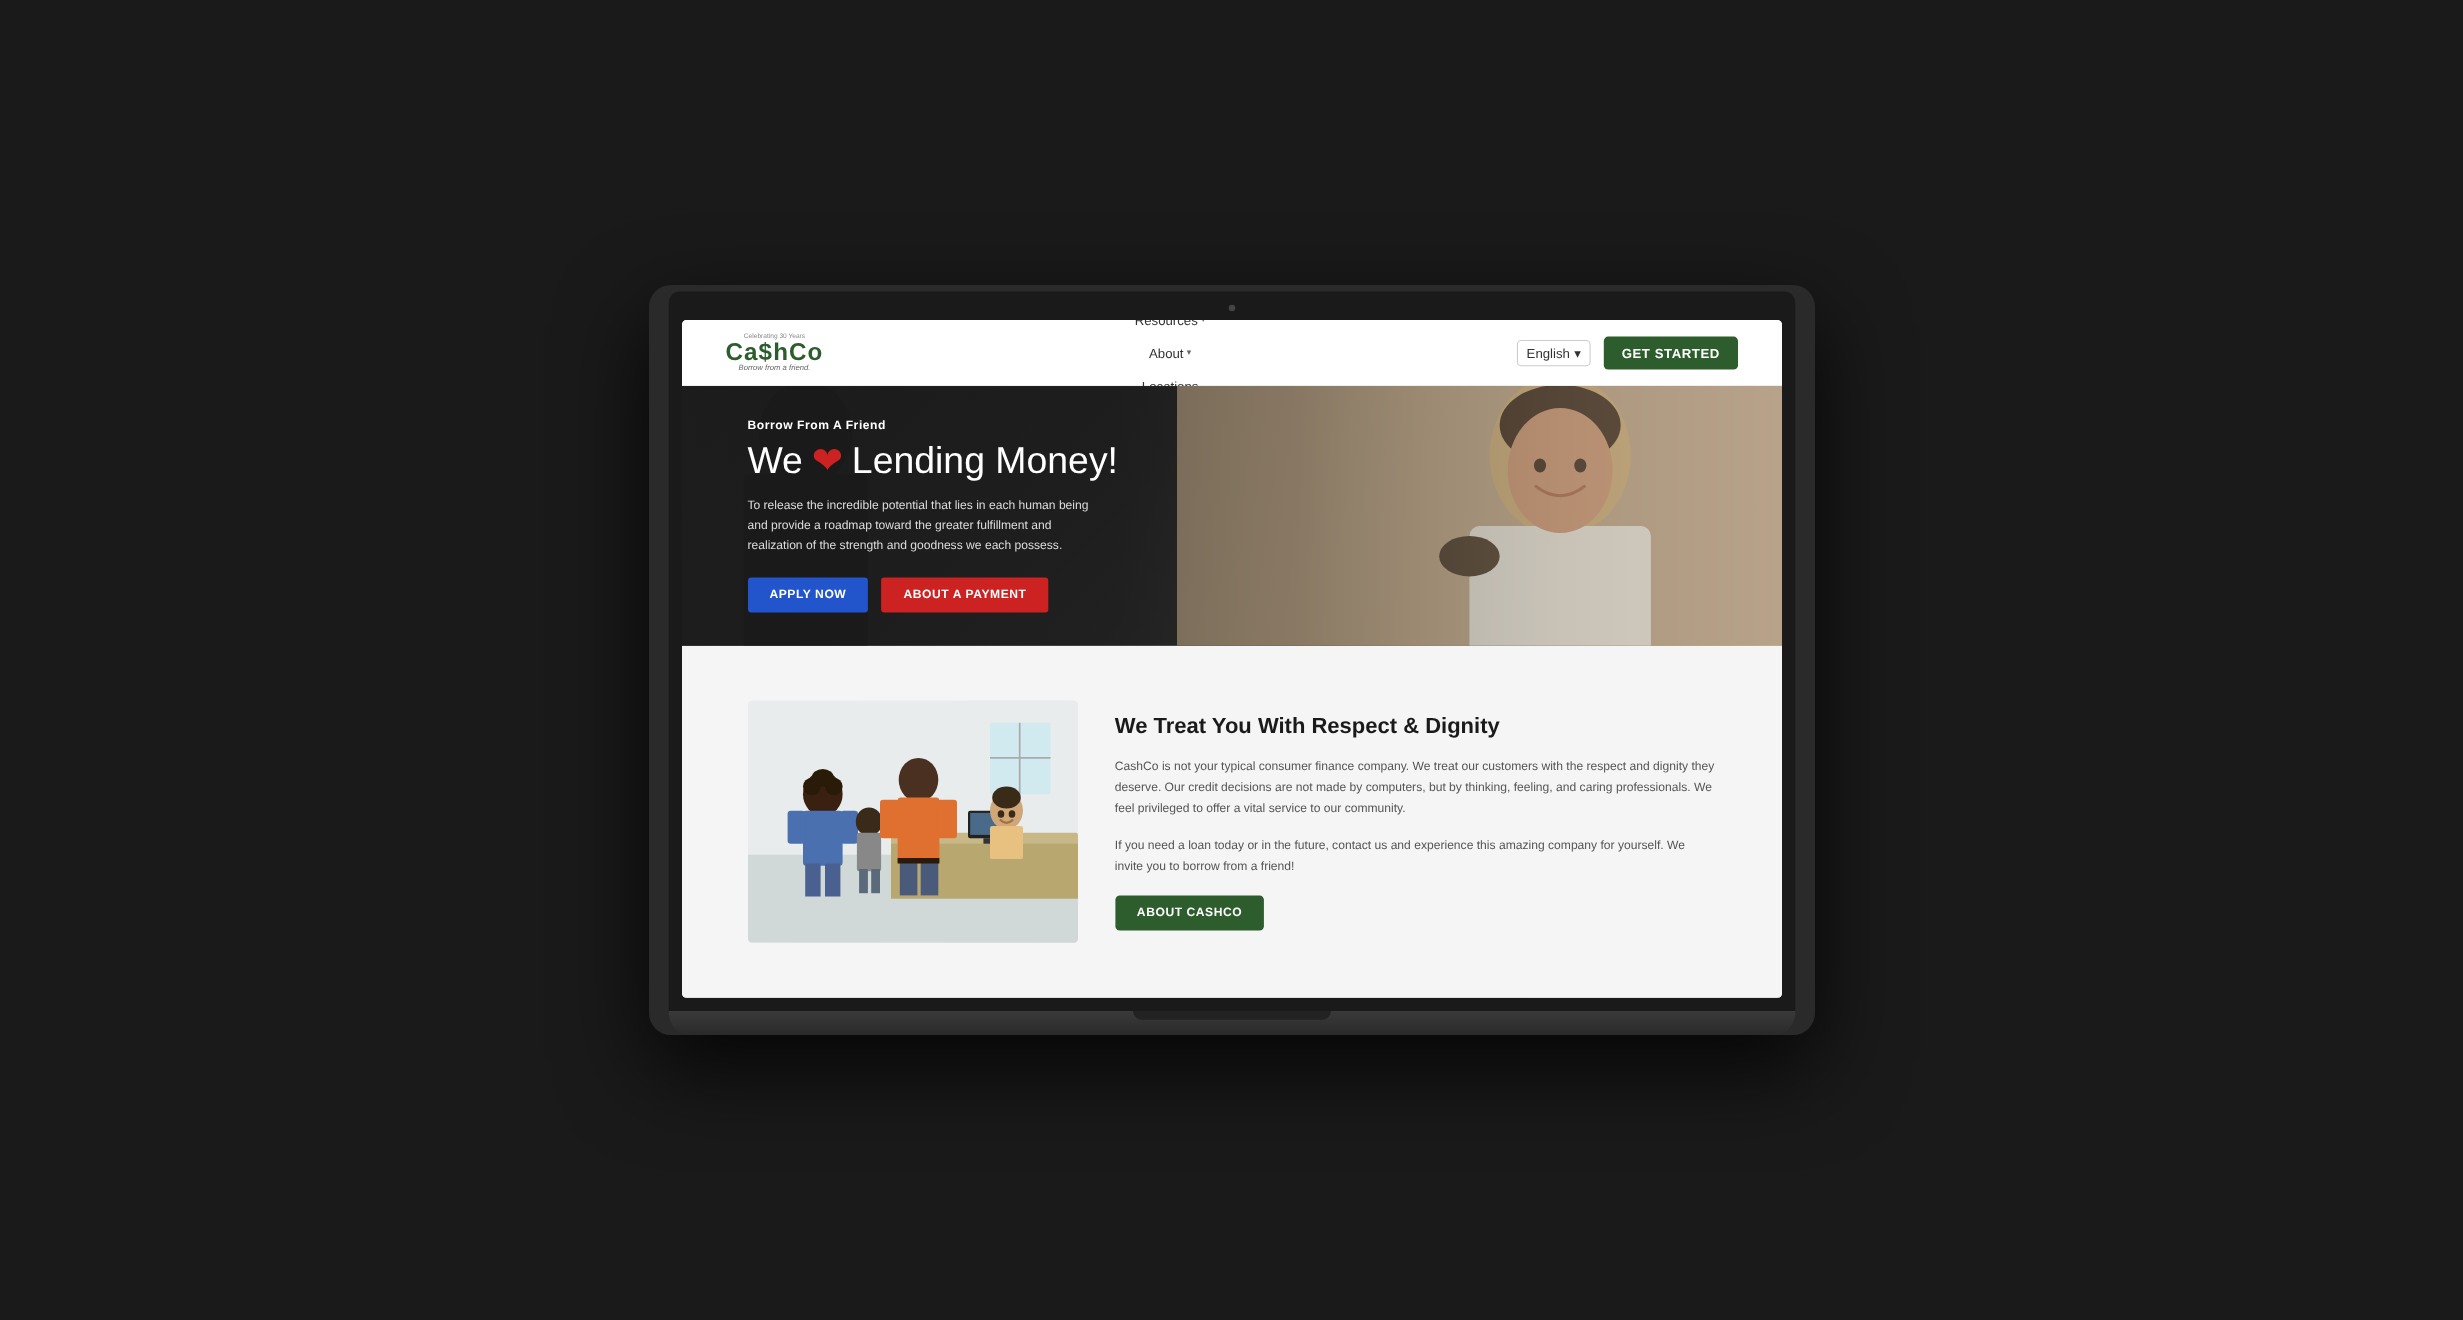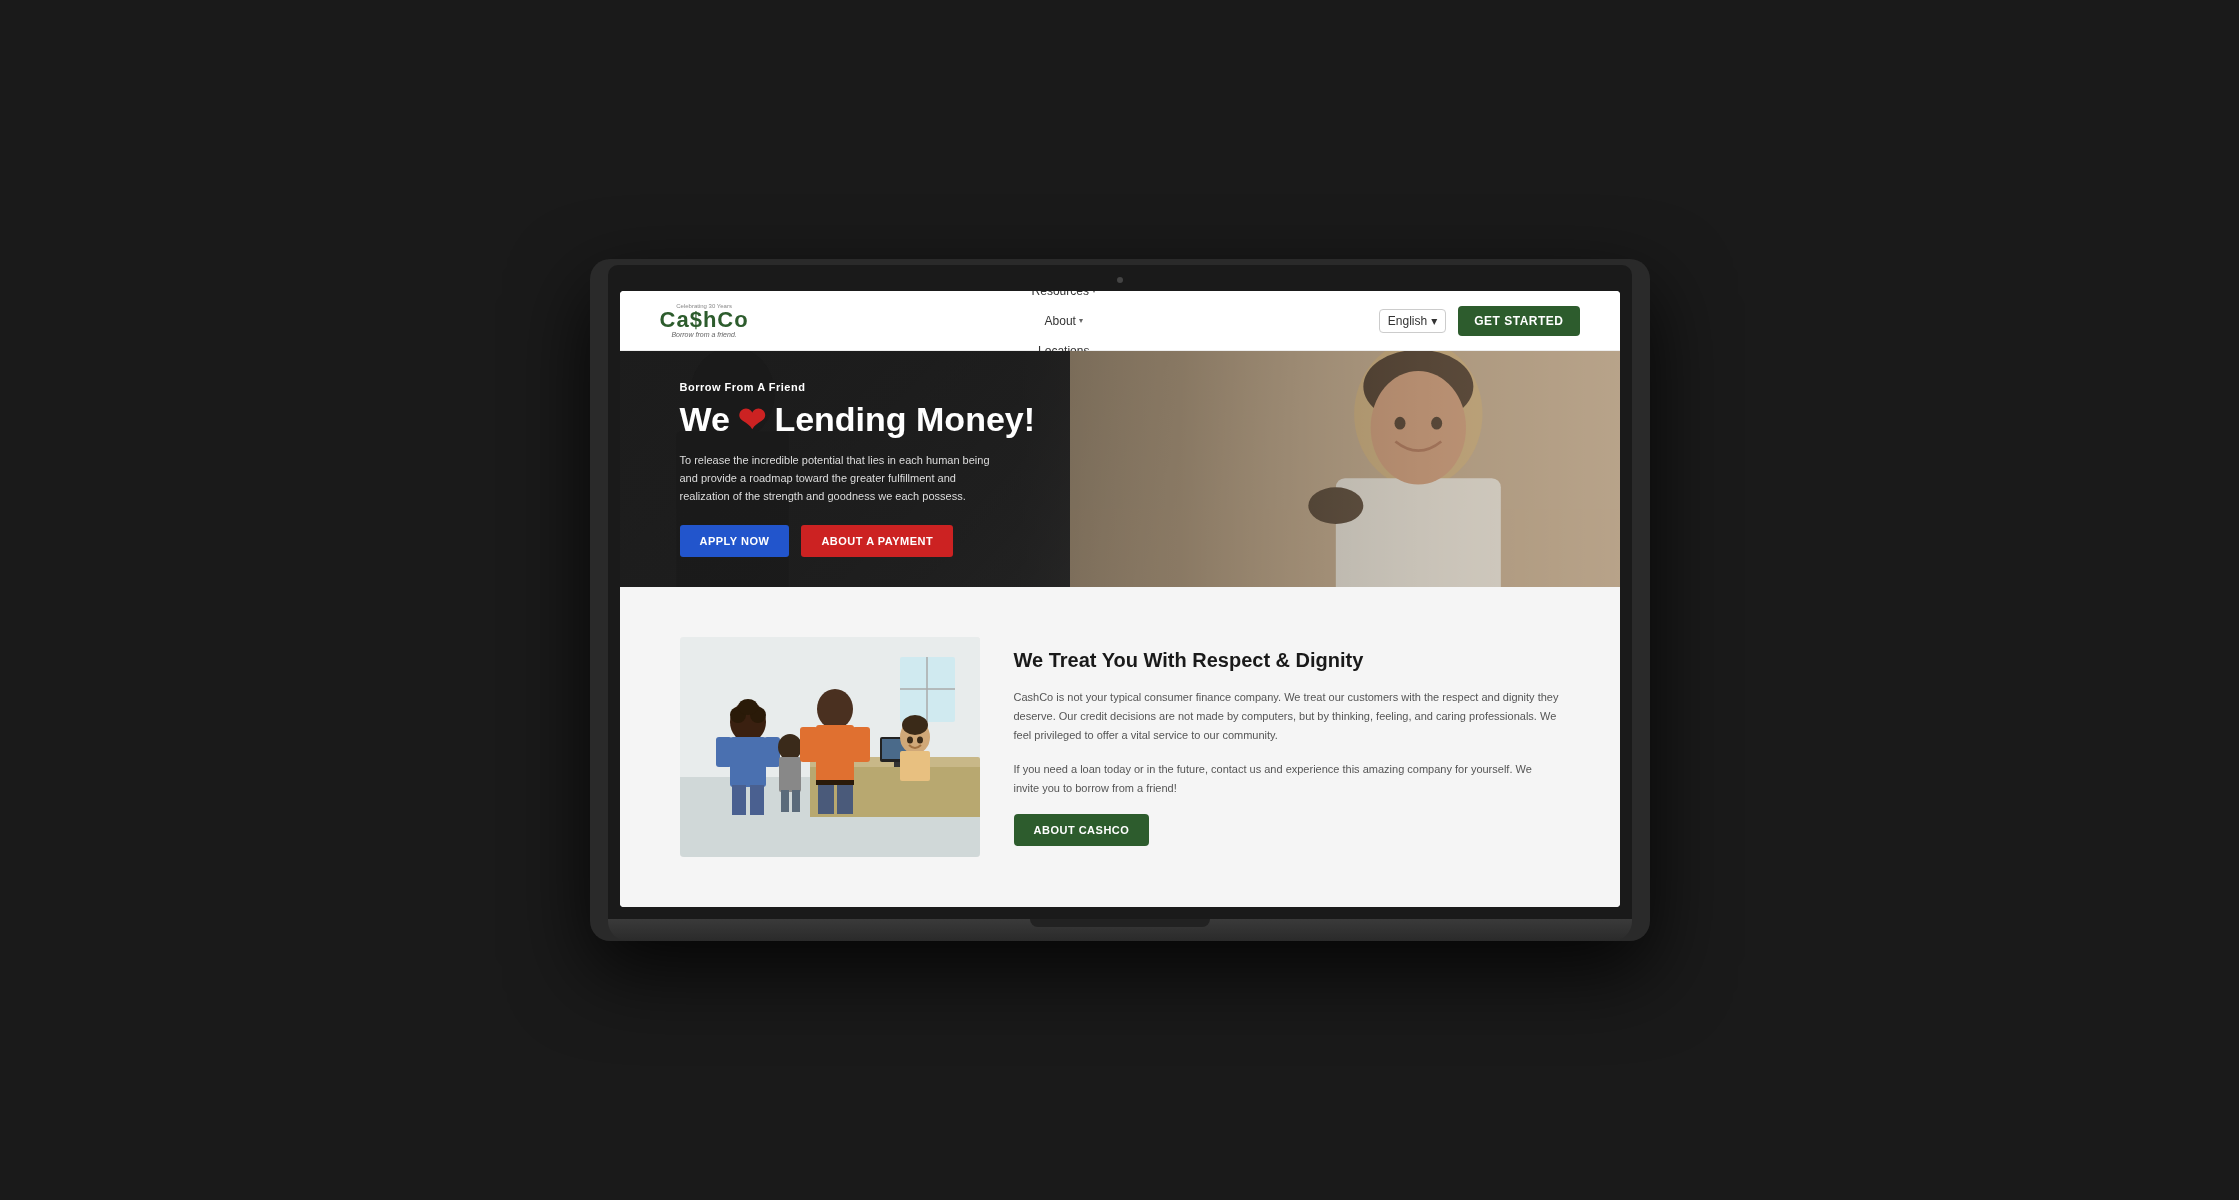--- a/index.html
+++ b/index.html
@@ -206,21 +206,21 @@
     .hero-eyebrow {
       font-size: 11px;
       font-weight: bold;
       color: #fff;
       margin-bottom: 8px;
       letter-spacing: 0.5px;
     }
 
     .hero-headline {
       font-size: 34px;
-      font-weight: 700;
+      font-weight: 400;
       color: #fff;
       margin-bottom: 14px;
       line-height: 1.1;
       display: flex;
       align-items: center;
       gap: 8px;
       flex-wrap: wrap;
     }
 
     .heart-icon {

